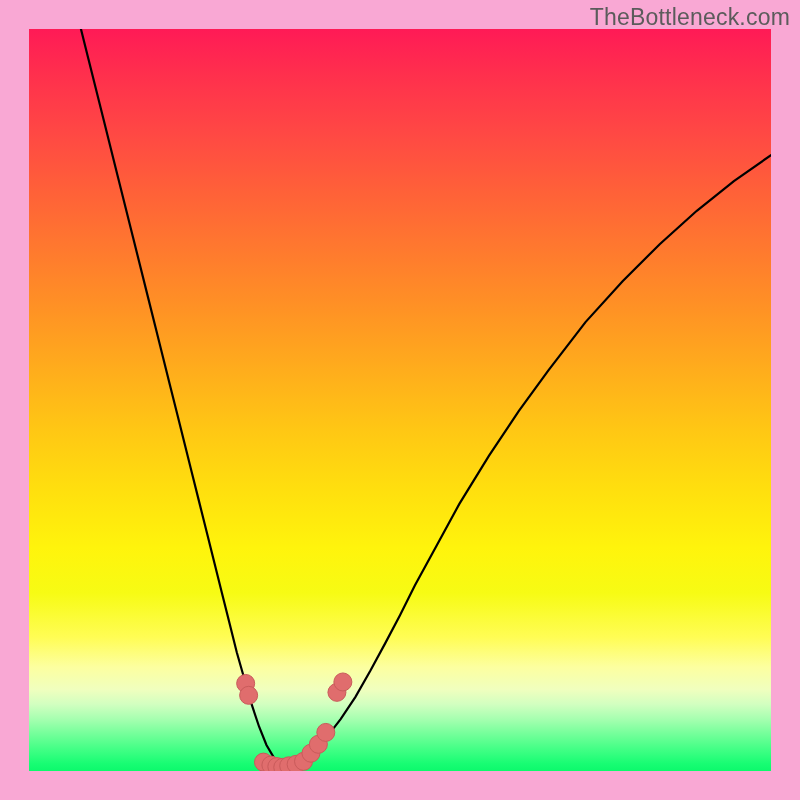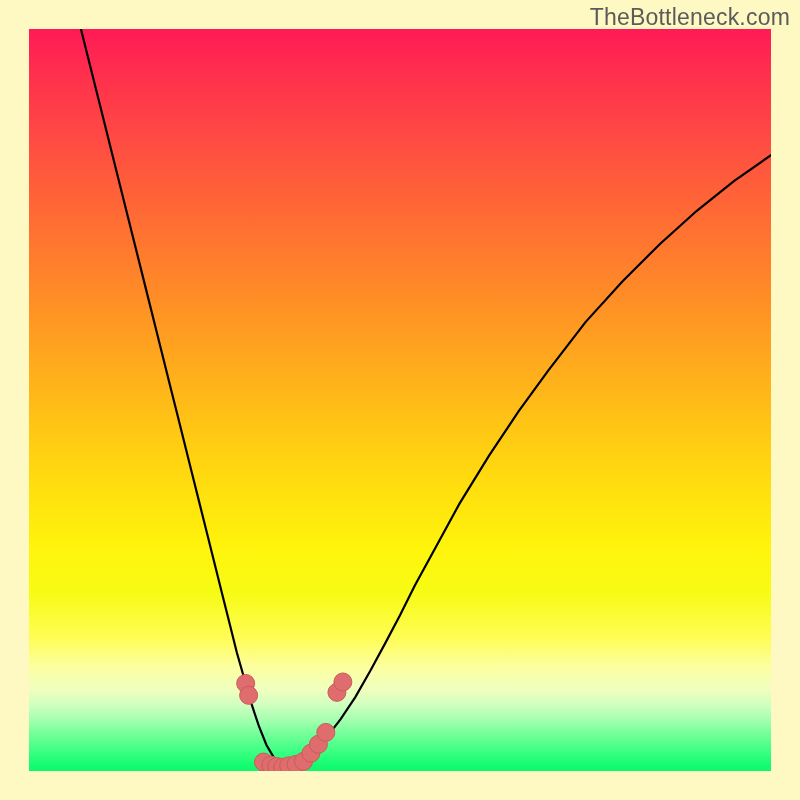--- a/index.html
+++ b/index.html
@@ -10,21 +10,21 @@
     background: #000;
     overflow: hidden;
     font-family: Arial, Helvetica, sans-serif;
   }
   .frame {
     position: absolute;
     top: 0;
     left: 0;
     width: 800px;
     height: 800px;
-    background: #fef9c3;
+    background: #f9a8d4;
   }
   .plot-area {
     position: absolute;
     left: 29px;
     top: 29px;
     width: 742px;
     height: 742px;
     overflow: hidden;
   }
   .gradient {

